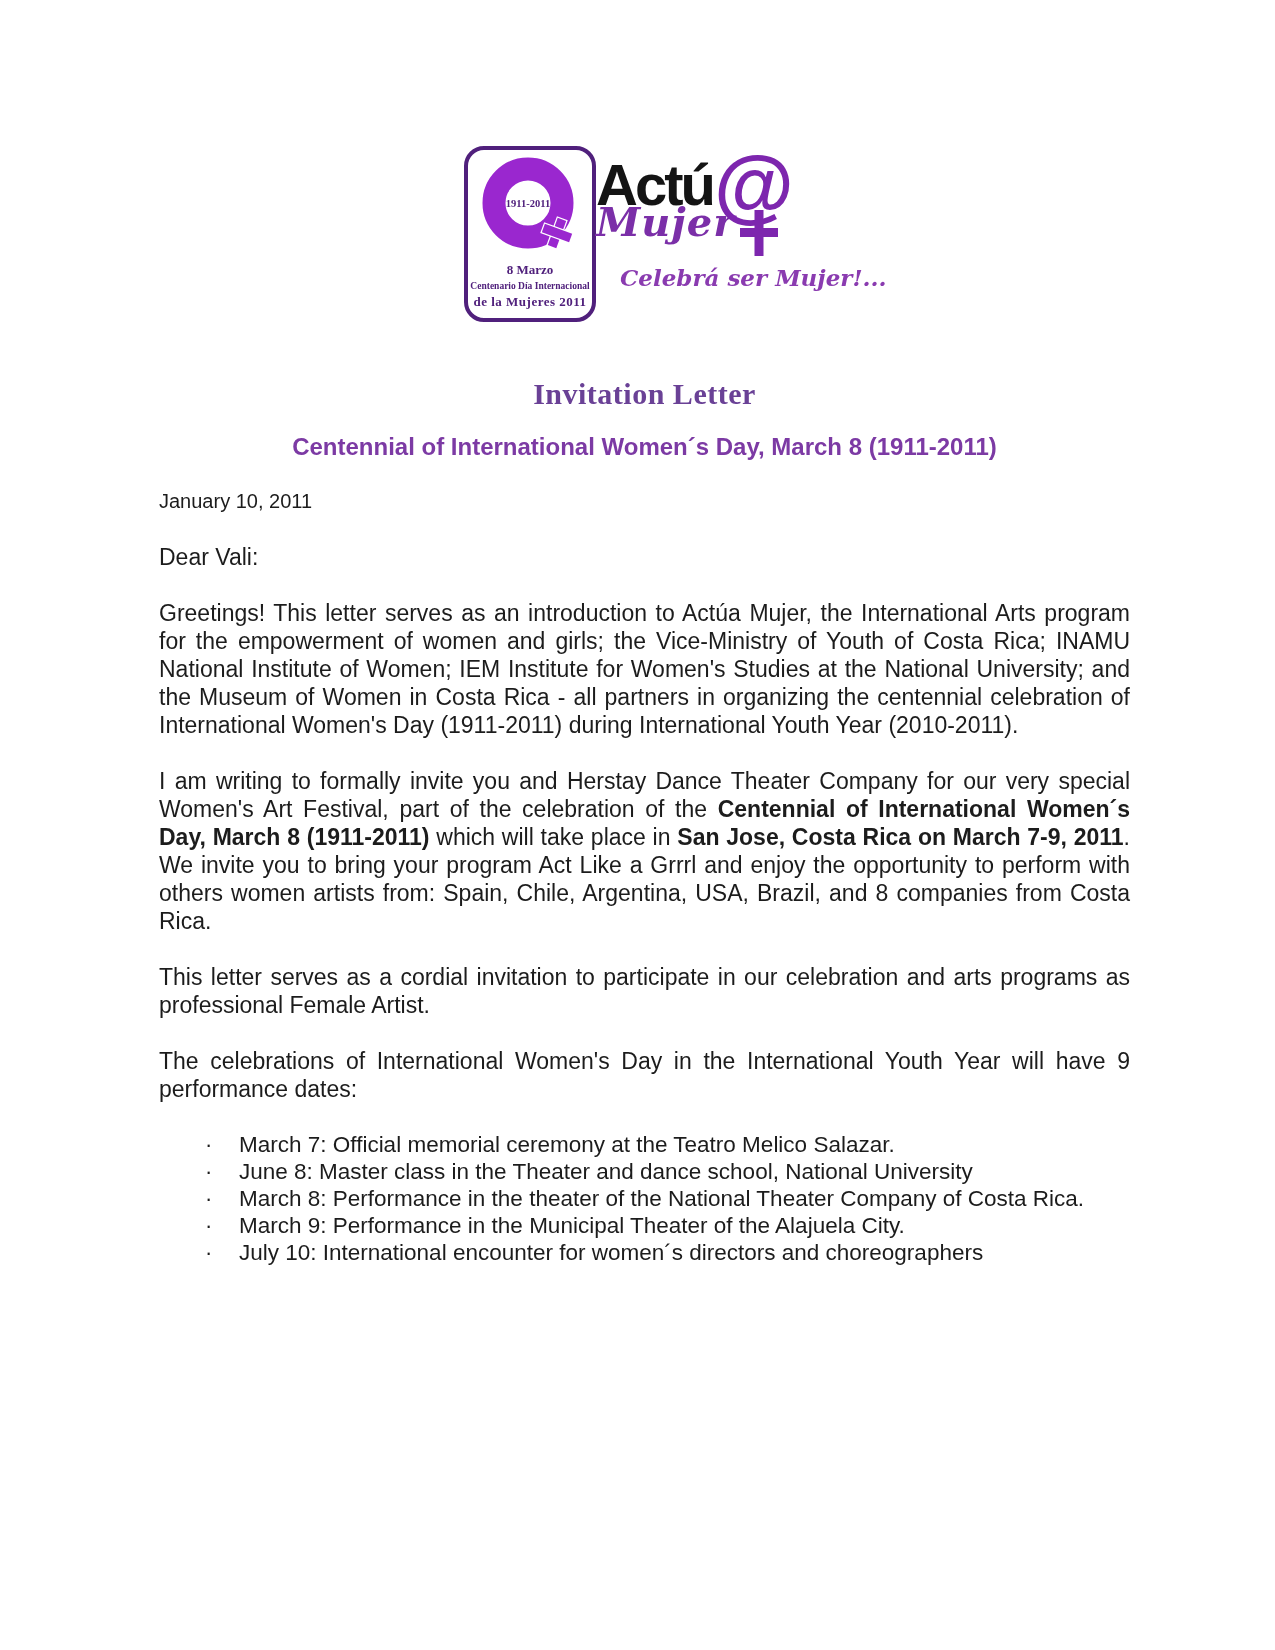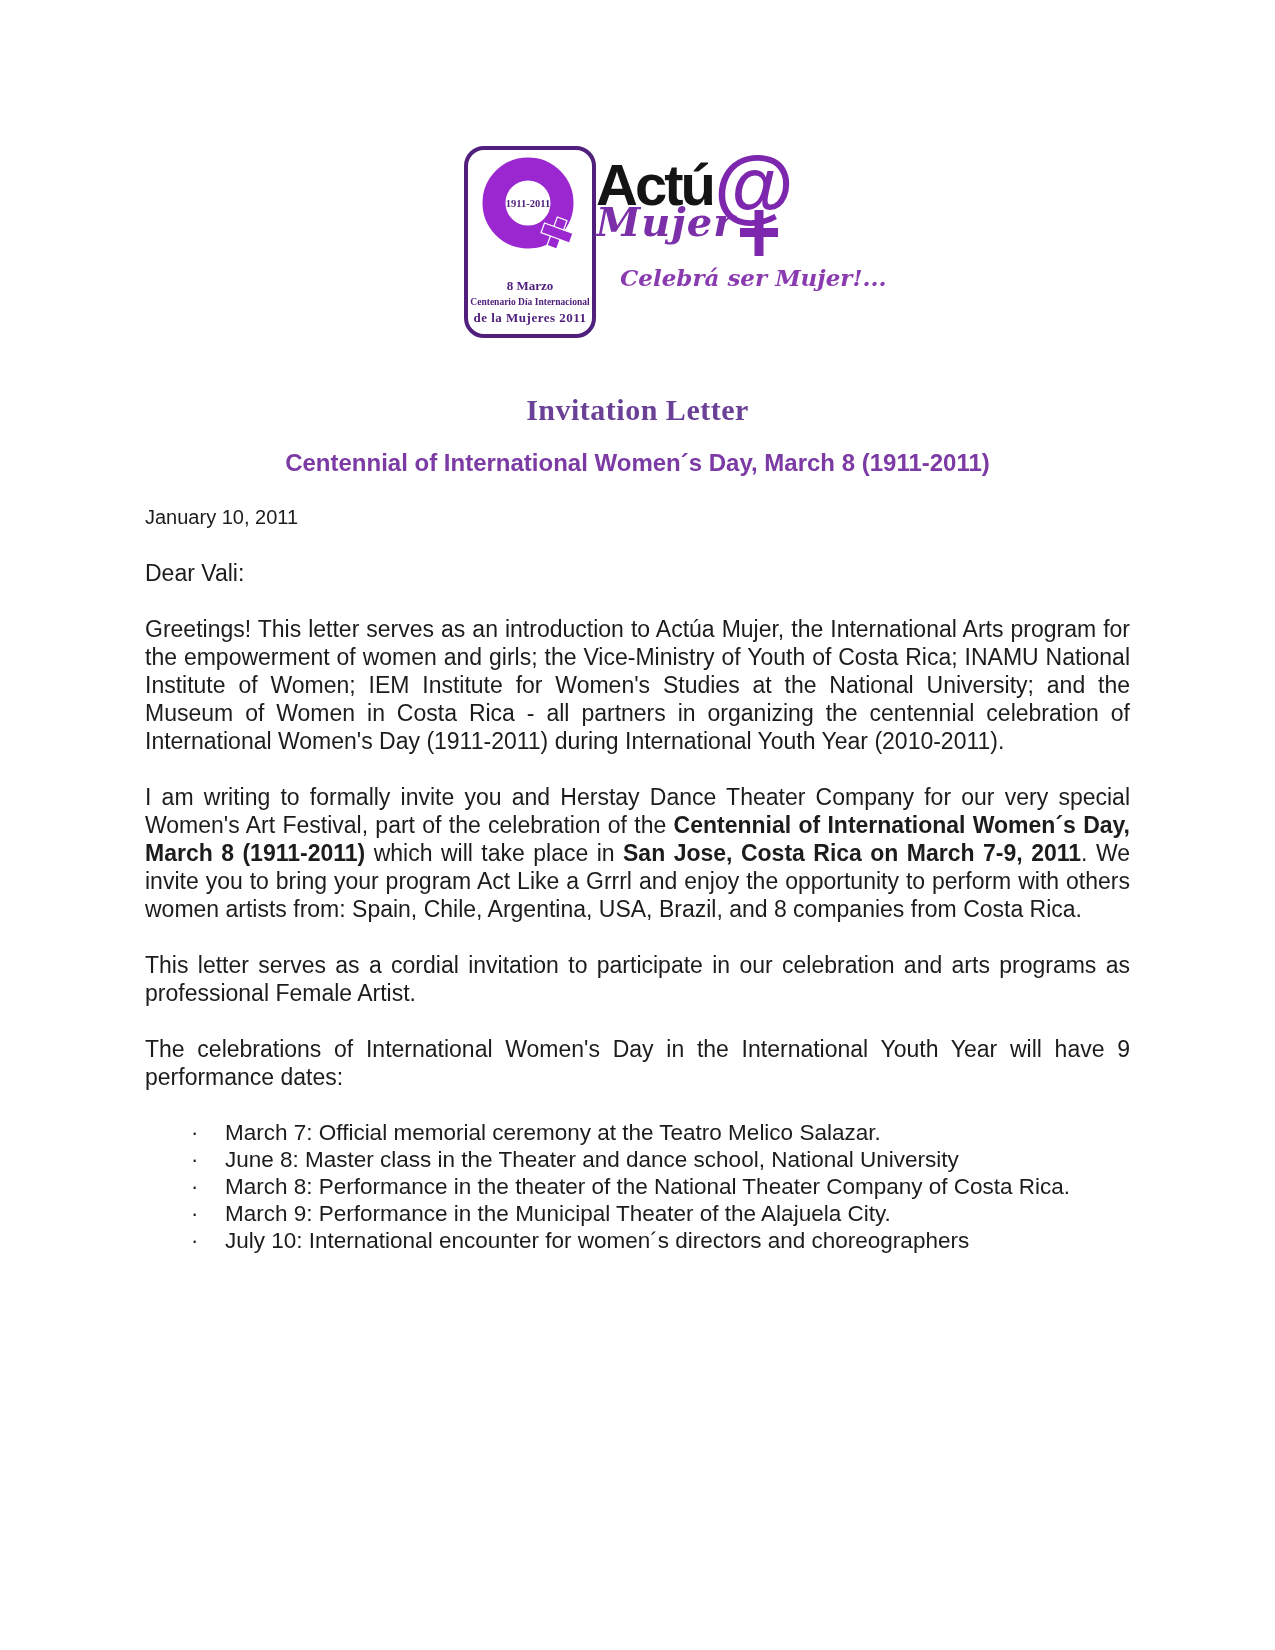--- a/index.html
+++ b/index.html
@@ -5,39 +5,39 @@
   html,body { margin:0; padding:0; background:#e8e8e8; }
   .page {
     position:relative;
     width:1275px; height:1650px;
     margin:0 auto;
     background:#ffffff;
     font-family:"Liberation Sans", sans-serif;
     color:var(--text, #1c1c1c);
     overflow:hidden;
   }
-  .content { padding:0 145px; }
+  .content { padding:0 145px;margin-left:14px; }
 
   
   .logo-row {
     margin-top:146px;
     display:flex;
     justify-content:center;
     align-items:flex-start;
   }
   .badge {
     width:132px; min-height:158px;
     border:4px solid var(--logo-dark,#50207c);
     border-radius:20px;
     background:#fff;
     padding:4px 2px 8px 2px;
     text-align:center;
     box-sizing:border-box;
   }
-  .badge-line1 { font-family:"Liberation Serif",serif; font-weight:bold; font-size:13px; color:var(--logo-dark,#50207c); margin-top:18px; }
+  .badge-line1 { font-family:"Liberation Serif",serif; font-weight:bold; font-size:13px; color:var(--logo-dark,#50207c); margin-top:2px; }
   .badge-line2 { font-family:"Liberation Serif",serif; font-weight:bold; font-size:9.5px; color:var(--logo-dark,#50207c); margin-top:3px; }
   .badge-line3 { font-family:"Liberation Serif",serif; font-weight:bold; font-size:13px; color:var(--logo-dark,#50207c); margin-top:3px; letter-spacing:.5px; }
   .badge svg text { font-family:"Liberation Serif",serif; font-weight:bold; }
 
   .brand { position:relative; margin-top:10px; width:215px; }
   .brand-top { display:flex; align-items:center; }
   .brand-word {
     font-size:58px; font-weight:800; letter-spacing:-3px;
     color:var(--brand-black,#141414); line-height:54px;
   }

